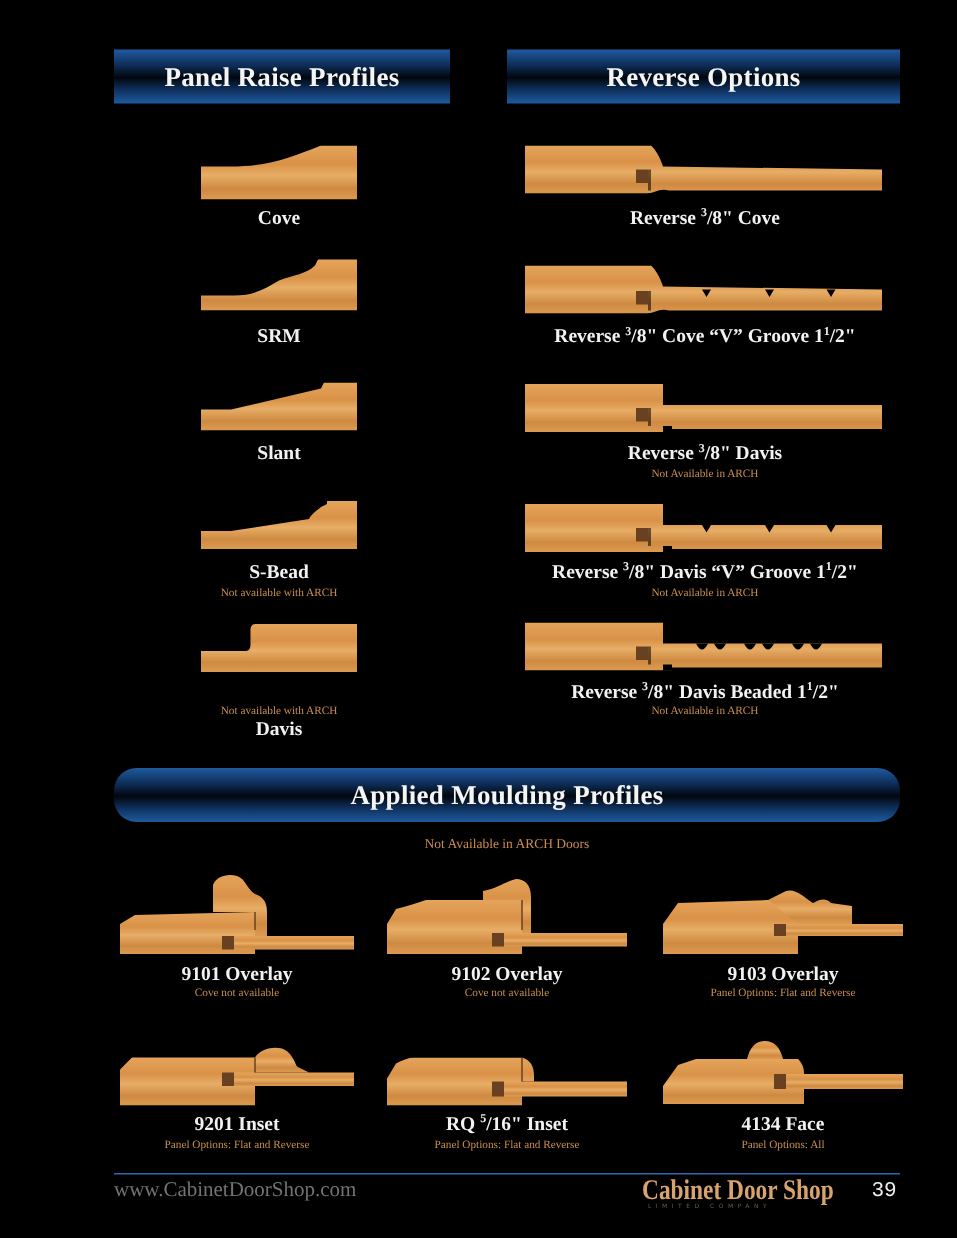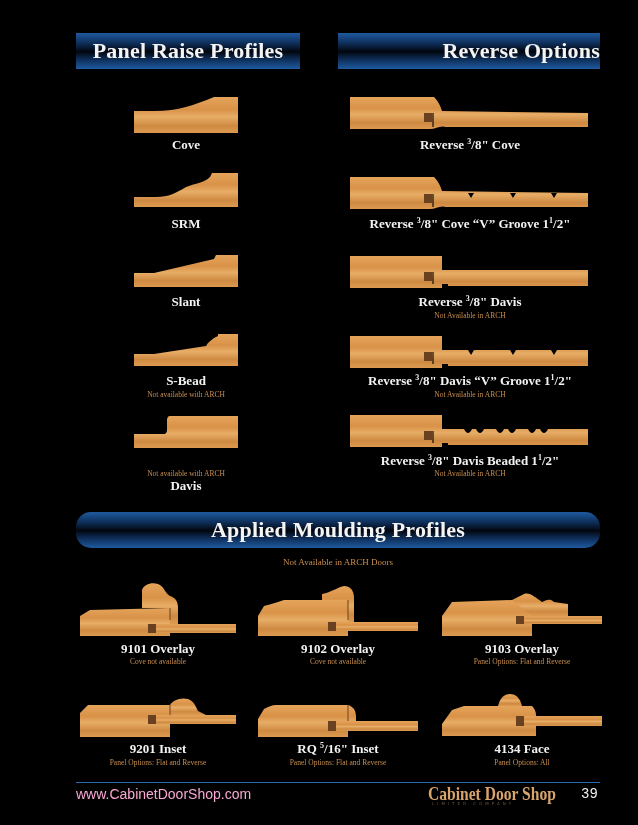--- a/index.html
+++ b/index.html
@@ -1,36 +1,36 @@
 <!DOCTYPE html>
 <html><head>
 <meta charset="utf-8">
 <style>
   html, body { margin: 0; padding: 0; background: #000; }
   body { width: 638px; height: 825px; position: relative; overflow: hidden; font-family: "DejaVu Serif", serif; color: #fff; }
   .banner {
     position: absolute; height: 36px;
     background: linear-gradient(to bottom, #1e5aa0 0%, #0d2c55 30%, #02060e 52%, #0d2c55 72%, #1e5aa0 100%);
     display: flex; align-items: center; justify-content: center;
-    font-family: "Liberation Serif", serif; font-weight: bold; font-size: 22px; color: #f4f4f4;
+    font-family: "Liberation Serif", serif; font-weight: bold; font-size: 18px; color: #f4f4f4;
     letter-spacing: 0.2px;
   }
   .profile { position: absolute; }
   .profile svg { display: block; }
   .label {
     position: absolute; text-align: center; font-family: "Liberation Serif", serif; font-weight: bold;
     font-size: 13px; color: #f2f2f2; white-space: nowrap;
   }
   .label sup { font-size: 8px; }
   .note {
     position: absolute; text-align: center; font-family: Liberation Serif, serif; font-size: 7.5px;
     color: #c98e4e; white-space: nowrap;
   }
   .footer-line { position: absolute; left: 76px; top: 782px; width: 524px; height: 1px; background: #2a6ab0; }
-  .footer-url { position: absolute; left: 76px; top: 786px; font-family: Liberation Sans, sans-serif; font-size: 14px; color: #f9a8d4; }
+  .footer-url { position: absolute; left: 76px; top: 786px; font-family: Liberation Serif, serif; font-size: 14px; color: #737373; }
   .footer-brand { position: absolute; left: 428px; top: 783px; font-family: "Liberation Serif", serif; font-size: 19px; color: #d9a46c; font-weight: bold; transform: scaleX(0.82); transform-origin: left; }
   .footer-sub { position: absolute; left: 432px; top: 801px; font-family: "DejaVu Sans", sans-serif; font-size: 4px; color: #6d5a44; letter-spacing: 3px; }
   .footer-page { position: absolute; left: 581px; top: 786px; font-family: Liberation Mono, monospace; font-size: 14px; color: #f0f0f0; }
 </style>
 </head>
 <body>
 
 <svg width="0" height="0" style="position:absolute">
   <defs>
     <linearGradient id="wood" x1="0" y1="0" x2="0" y2="1">
@@ -40,21 +40,21 @@
       <stop offset="0.8" stop-color="#cf8a42"></stop>
       <stop offset="1" stop-color="#dc9a50"></stop>
     </linearGradient>
   </defs>
 </svg>
 
 <div class="banner" style="left:76px;top:33px;width:224px;">
   <span>Panel Raise Profiles</span>
 </div>
 
-<div class="banner" style="left:338px;top:33px;width:262px;justify-content:flex-end;">
+<div class="banner" style="left:338px;top:33px;width:262px;">
   <span>Reverse Options</span>
 </div>
 
 <div class="profile" style="left:134px;top:97px;">
   <svg width="104" height="36" viewBox="0 0 104 36">
       <path d="M0 14 L20 14 C45 14 60 8 80 0 L104 0 L104 36 L0 36 Z" fill="url(#wood)"></path>
     </svg>
 </div>
 <div class="label" style="left:134px;width:104px;top:137px;">Cove</div>
 

